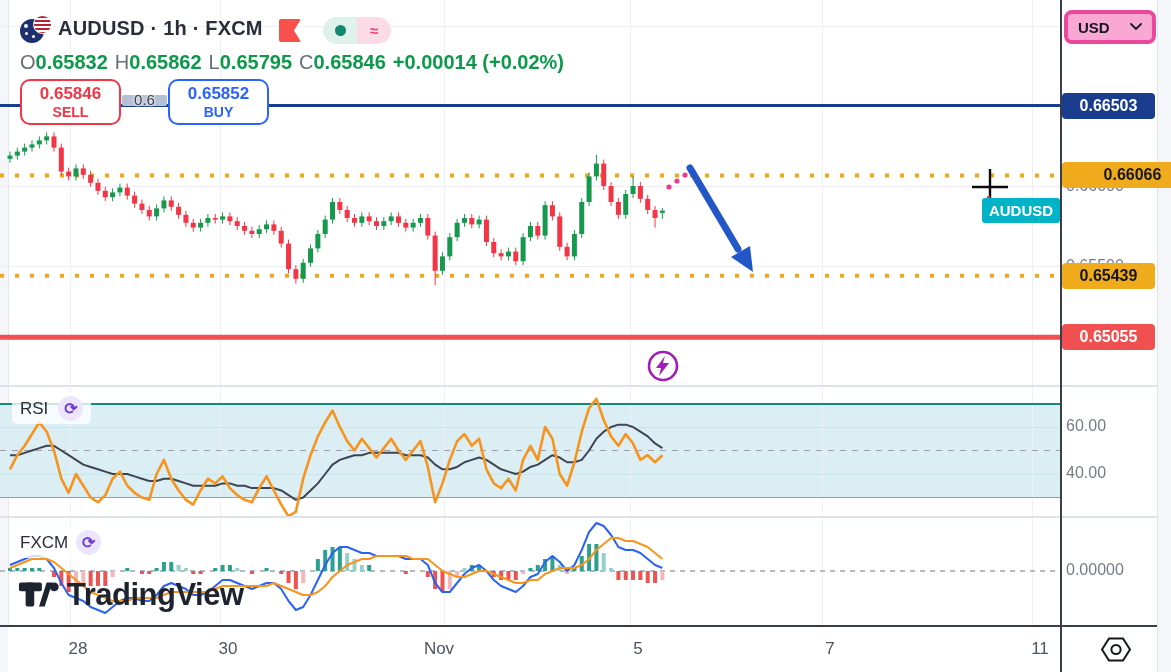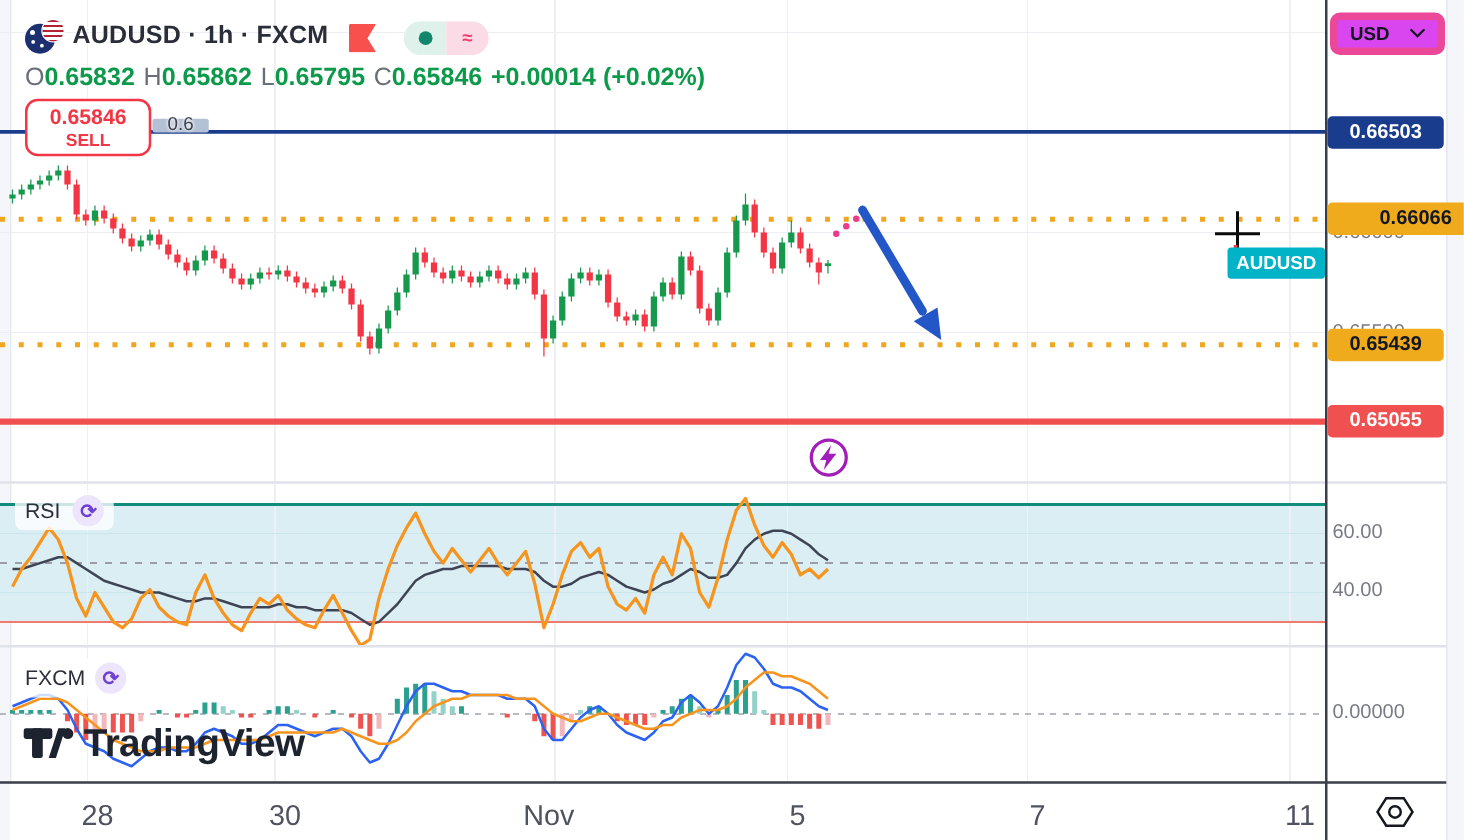--- a/index.html
+++ b/index.html
@@ -25,25 +25,25 @@
     font-size:16px;font-weight:700;display:flex;align-items:center;justify-content:center;}
   .px-grey{position:absolute;left:1066px;font-size:16px;color:#787b86;}
   .scale-num{position:absolute;left:1066px;font-size:16px;color:#787b86;}
   .sym-label{position:absolute;border-radius:3px;color:#fff;font-size:15px;font-weight:700;
     display:flex;align-items:center;justify-content:center;}
   .chip{position:absolute;display:flex;align-items:center;gap:8px;background:rgba(255,255,255,.78);
     border-radius:6px;padding:3px 8px;}
   .chip .t{font-size:17px;color:#2a2e39;}
   .sync{width:25px;height:25px;border-radius:50%;background:#ece5fb;color:#6d3fd4;font-size:16px;
     font-weight:700;display:flex;align-items:center;justify-content:center;cursor:pointer;}
-  .usd-box{position:absolute;left:1064px;top:10px;width:92px;height:34px;border:6px solid #ec4899;
+  .usd-box{position:absolute;left:1064px;top:10px;width:92px;height:34px;border:4px solid #ec4899;
     border-radius:8px;display:flex;align-items:center;justify-content:space-between;
-    padding:0 10px;box-sizing:border-box;cursor:pointer;background:#d946ef;}
+    padding:0 10px;box-sizing:border-box;cursor:pointer;background:#f9a8d4;}
   .usd-box .c{font-size:15px;color:#131722;font-weight:600;}
-  .time-label{position:absolute;top:639px;transform:translateX(-50%);font-size:23px;color:#4f5360;}
+  .time-label{position:absolute;top:639px;transform:translateX(-50%);font-size:17px;color:#4f5360;}
   .wm{position:absolute;left:18px;top:574px;display:flex;align-items:center;gap:7px;z-index:4;}
   .wm .txt{font-size:31px;font-weight:700;color:#1e2330;letter-spacing:-.5px;}
   .pill{position:absolute;left:323px;top:17px;width:68px;height:27px;border-radius:14px;overflow:hidden;
     display:flex;cursor:pointer;}
   .pill .ph1{flex:1;background:#def1ea;display:flex;align-items:center;justify-content:center;}
   .pill .ph2{flex:1;background:#fbdbe5;display:flex;align-items:center;justify-content:center;
     color:#f23a6b;font-weight:700;font-size:15px;}
   .dot{width:11px;height:11px;border-radius:50%;background:#14866c;}
   .bookmark{position:absolute;left:279px;top:19px;width:22px;height:23px;background:#f7504d;
     clip-path:polygon(0 0,100% 0,68% 50%,100% 100%,0 100%);cursor:pointer;border-radius:2px;}
@@ -387,20 +387,24 @@
   <div class="abs ohlc z4" style="left:20px;top:51px;">
     <span>O</span><b>0.65832</b><span>H</span><b>0.65862</b><span>L</span><b>0.65795</b><span>C</span><b>0.65846</b><span class="chg">+0.00014 (+0.02%)</span>
   </div>
 
   <div class="abs trade-btn sell z4" style="left:20px;top:79px;">
     <span class="p">0.65846</span>
     <span class="l">SELL</span>
   </div>
   <div class="abs spread-bar z3" style="left:122px;top:95px;width:45px;"></div>
   <div class="abs spread-txt z4" style="left:122px;top:91px;width:45px;">0.6</div>
+  <div class="abs trade-btn buy z4" style="left:168px;top:79px;">
+    <span class="p">0.65852</span>
+    <span class="l">BUY</span>
+  </div>
 
   <div class="chip z4" style="left:12px;top:393px;gap:10px;">
     <span class="t">RSI</span>
     <span class="sync">⟳</span>
   </div>
   <div class="chip z4" style="left:12px;top:527px;">
     <span class="t">FXCM</span>
     <span class="sync">⟳</span>
   </div>
 

